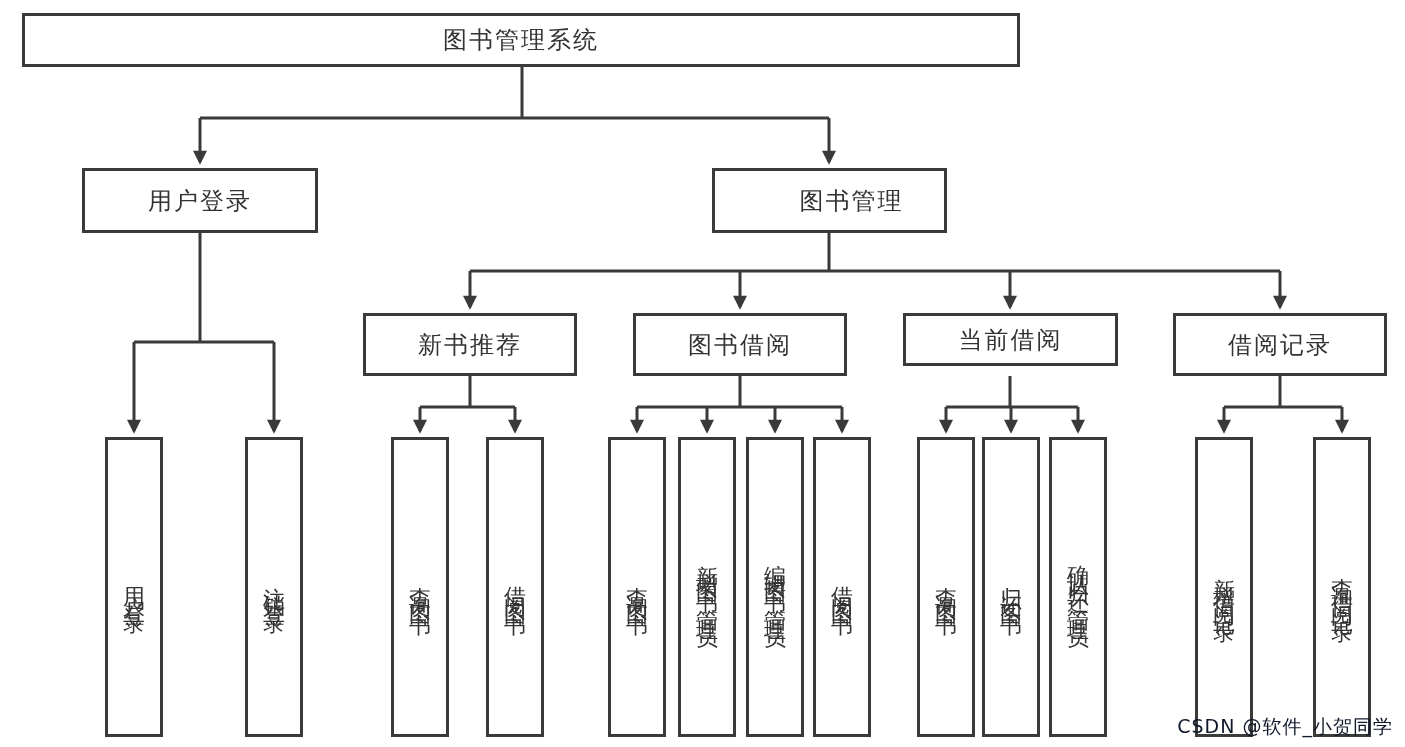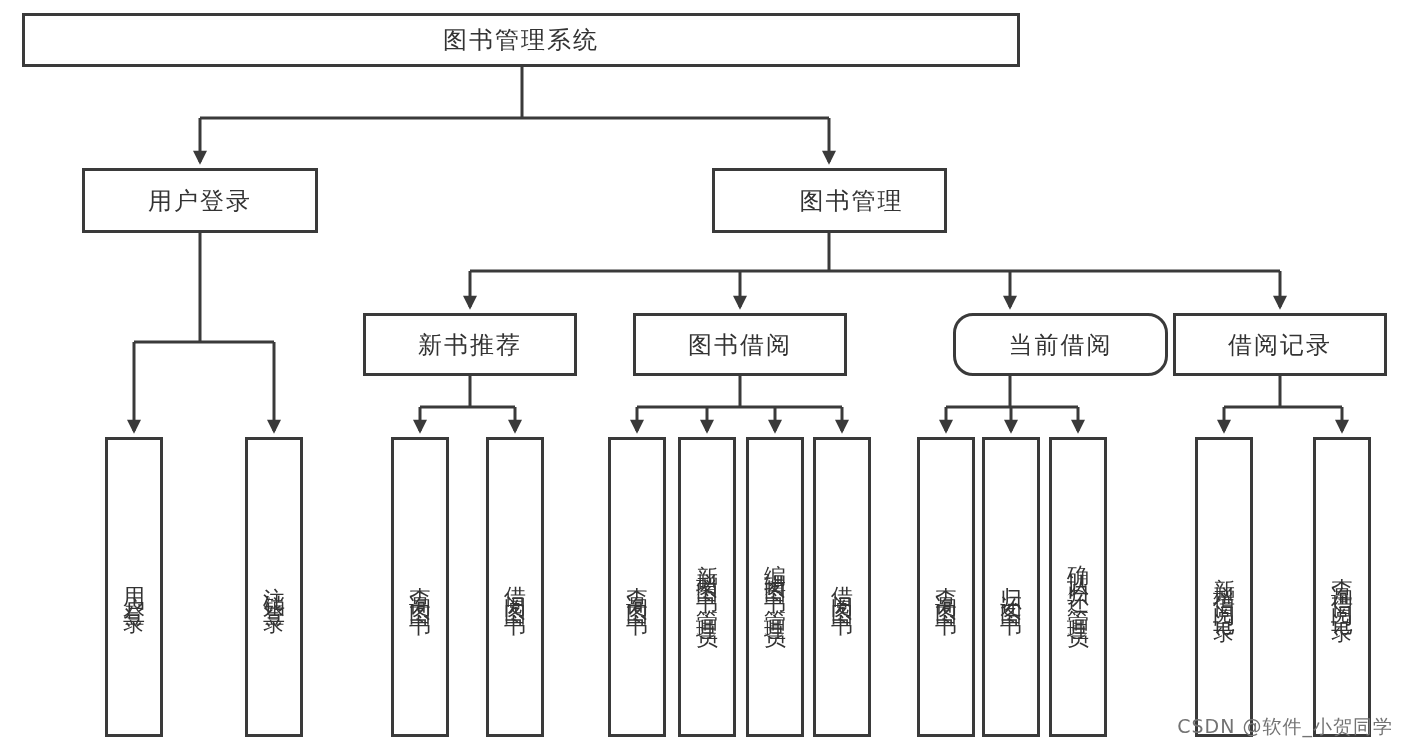--- a/index.html
+++ b/index.html
@@ -55,21 +55,21 @@
     letter-spacing: 9px;
     line-height: 1;
     color: #333333;
   }
   .watermark {
     position: absolute;
     right: 12px;
     top: 714px;
     font-size: 19px;
     letter-spacing: 1px;
-    color: #737373;
+    color: #0f172a;
     white-space: nowrap;
   }
 </style>
 </head>
 <body>
 
 <div class="canvas">
 
   <svg class="connectors" viewBox="0 0 1405 747" xmlns="http://www.w3.org/2000/svg">
     <defs>
@@ -122,21 +122,21 @@
   <div class="box" style="left:712px; top:168px; width:235px; height:65px;padding-left:44px;">
     <span class="h-label">图书管理</span>
   </div>
 
   <div class="box" style="left:363px; top:313px; width:214px; height:63px;text-align:right;">
     <span class="h-label">新书推荐</span>
   </div>
   <div class="box" style="left:633px; top:313px; width:214px; height:63px;">
     <span class="h-label">图书借阅</span>
   </div>
-  <div class="box" style="left:953px; top:313px; width:215px; height:63px;border-radius:20px;">
+  <div class="box" style="left:903px; top:313px; width:215px; height:53px;">
     <span class="h-label">当前借阅</span>
   </div>
   <div class="box" style="left:1173px; top:313px; width:214px; height:63px;">
     <span class="h-label">借阅记录</span>
   </div>
 
   <div class="box v-box" style="left:105px;">
     <span class="v-label">用户登录</span>
   </div>
   <div class="box v-box" style="left:245px;">

